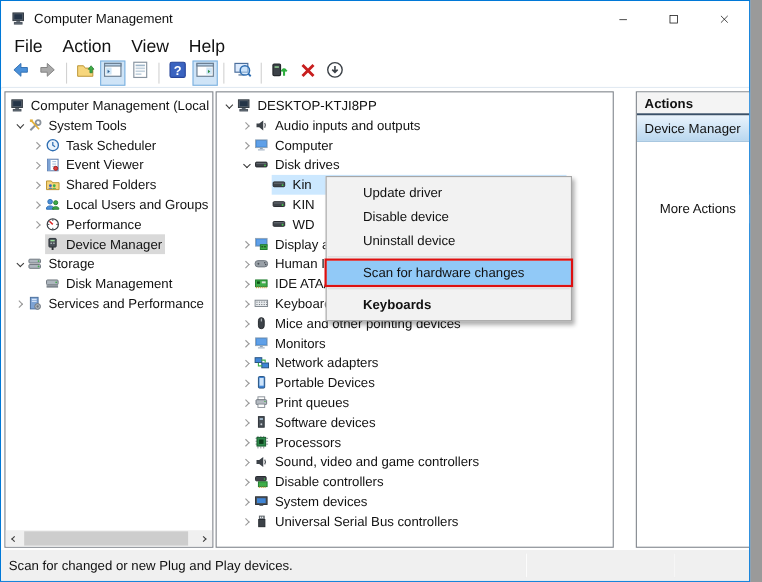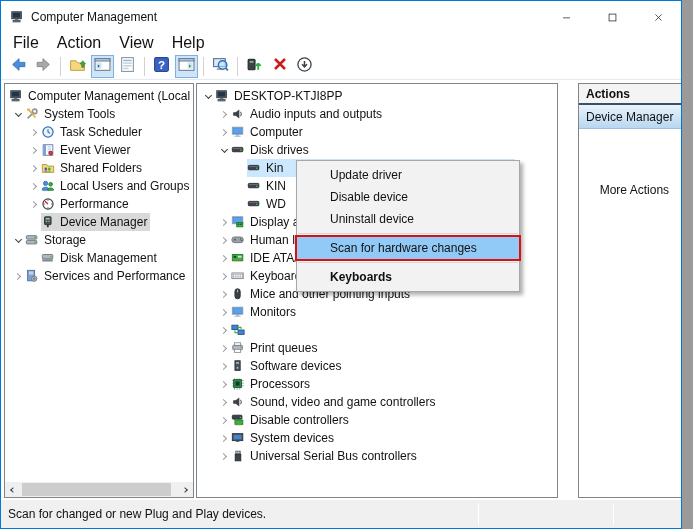--- a/index.html
+++ b/index.html
@@ -537,21 +537,21 @@
             <span class="slot">
               <span class="chev right"></span>
             </span>
             <span class="hlwrap">
               <span class="t-ico">
                 <svg width="14" height="14" viewBox="0 0 16 16">
                   <rect x="4.5" y="2" width="6" height="11.5" rx="3" fill="#3c4248" stroke="#24282d"></rect>
                   <path d="M7.5 3v3" stroke="#c9ced3"></path>
                 </svg>
               </span>
-              <span class="t-label">Mice and other pointing inputs</span>
+              <span class="t-label">Mice and other pointing devices</span>
             </span>
           </div>
           <div class="tree-row" style="padding-left: 20px;">
             <span class="slot">
               <span class="chev right"></span>
             </span>
             <span class="hlwrap">
               <span class="t-ico">
                 <svg width="14" height="14" viewBox="0 0 16 16">
                   <rect x="1.5" y="2.5" width="12" height="8" fill="#3f85d6" stroke="#8fa4b8"></rect>
@@ -568,20 +568,35 @@
               <span class="chev right"></span>
             </span>
             <span class="hlwrap">
               <span class="t-ico">
                 <svg width="14" height="14" viewBox="0 0 16 16">
                   <rect x="1" y="2.5" width="7" height="5" fill="#3f85d6" stroke="#26517f"></rect>
                   <rect x="8" y="8" width="7" height="5" fill="#3f85d6" stroke="#26517f"></rect>
                   <path d="M4.5 8v3h4M11.5 7.5V5h-4" stroke="#3fae49" stroke-width="1.2" fill="none"></path>
                 </svg>
               </span>
+              <span class="t-label">Network adapters</span>
+            </span>
+          </div>
+          <div class="tree-row" style="padding-left: 20px;">
+            <span class="slot">
+              <span class="chev right"></span>
+            </span>
+            <span class="hlwrap">
+              <span class="t-ico">
+                <svg width="14" height="14" viewBox="0 0 16 16">
+                  <rect x="4.5" y="1.5" width="6.5" height="12" rx="1" fill="#3f85d6" stroke="#26517f"></rect>
+                  <rect x="5.6" y="3" width="4.3" height="8" fill="#cfe4f9"></rect>
+                </svg>
+              </span>
+              <span class="t-label">Portable Devices</span>
             </span>
           </div>
           <div class="tree-row" style="padding-left: 20px;">
             <span class="slot">
               <span class="chev right"></span>
             </span>
             <span class="hlwrap">
               <span class="t-ico">
                 <svg width="14" height="14" viewBox="0 0 16 16">
                   <rect x="4" y="2" width="7" height="3.5" fill="#fff" stroke="#8a9097"></rect>

